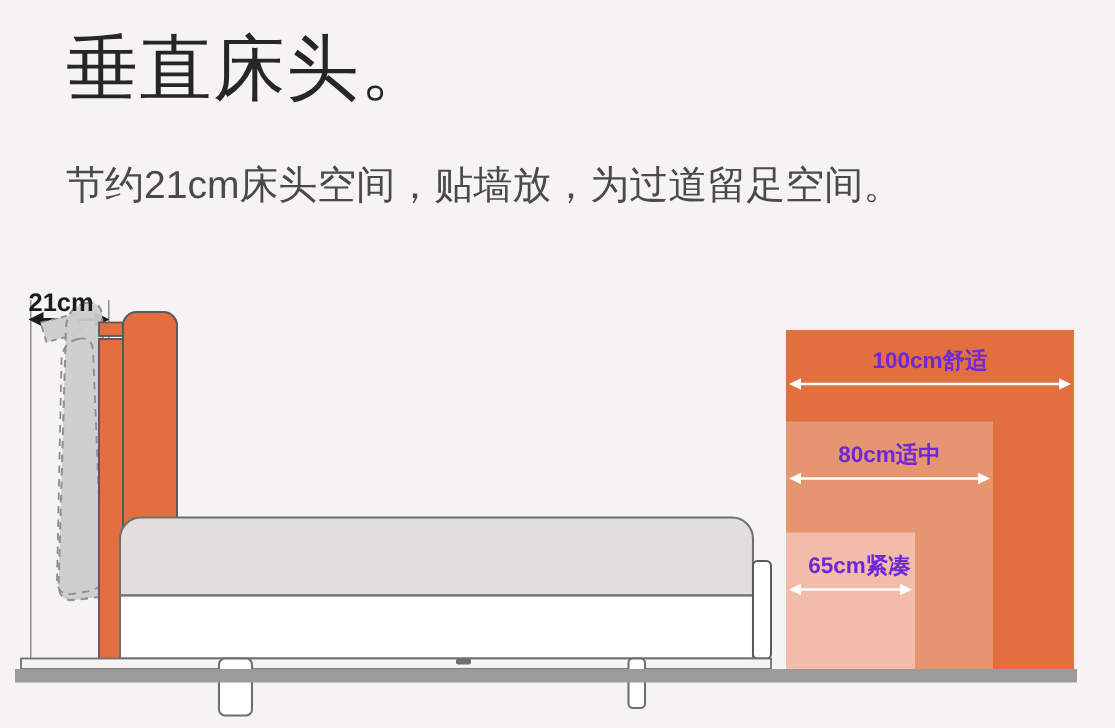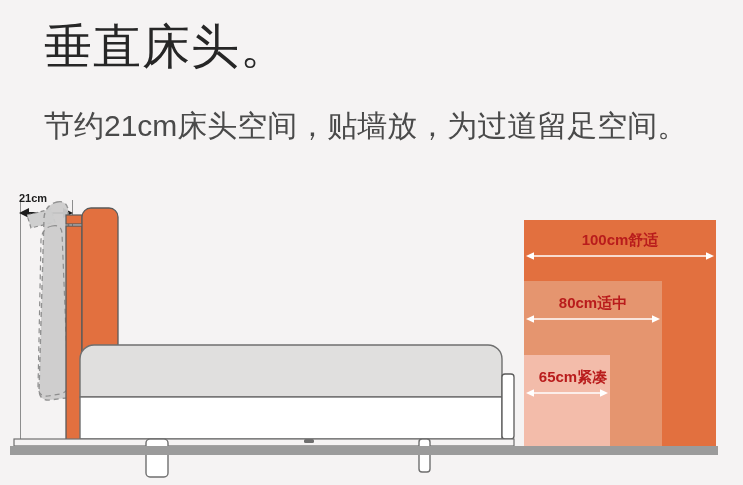--- a/index.html
+++ b/index.html
@@ -29,38 +29,38 @@
     font-weight: normal;
     color: #262626;
     letter-spacing: 1px;
     line-height: 1.05;
     white-space: nowrap;
   }
   .subtitle {
     position: absolute;
     left: 44px;
     top: 106px;
-    font-size: 30px;
+    font-size: 26px;
     font-weight: normal;
     color: #4a4a4a;
     letter-spacing: 0px;
     white-space: nowrap;
   }
 
   
   .zone {
     position: absolute;
   }
   .zone-outer { left: 524px; top: 220px; width: 192px; height: 227px; }
   .zone-mid   { left: 524px; top: 281px; width: 138px; height: 166px; }
   .zone-inner { left: 524px; top: 355px; width: 86px;  height: 92px;  }
 
   .zone-label {
     position: absolute;
-    color: #b91c1c;
+    color: #6d28d9;
     font-size: 15px;
     font-weight: bold;
     white-space: nowrap;
     text-align: center;
   }
   .lbl-outer { left: 524px; top: 231px; width: 192px; }
   .lbl-mid   { left: 524px; top: 294px; width: 138px; }
   .lbl-inner { left: 528px; top: 368px; width: 90px; text-align: center; }
 
   .dim-arrow {
@@ -76,21 +76,21 @@
     position: absolute;
     left: 0;
     top: 170px;
   }
 
   
   .cm21-label {
     position: absolute;
     left: 19px;
     top: 192px;
-    font-size: 11px;
+    font-size: 17px;
     font-weight: bold;
     color: #1c1c1c;
     white-space: nowrap;
   }
 </style>
 </head>
 <body style="background: rgb(245, 243, 243);">
 
 <div id="stage">
 

